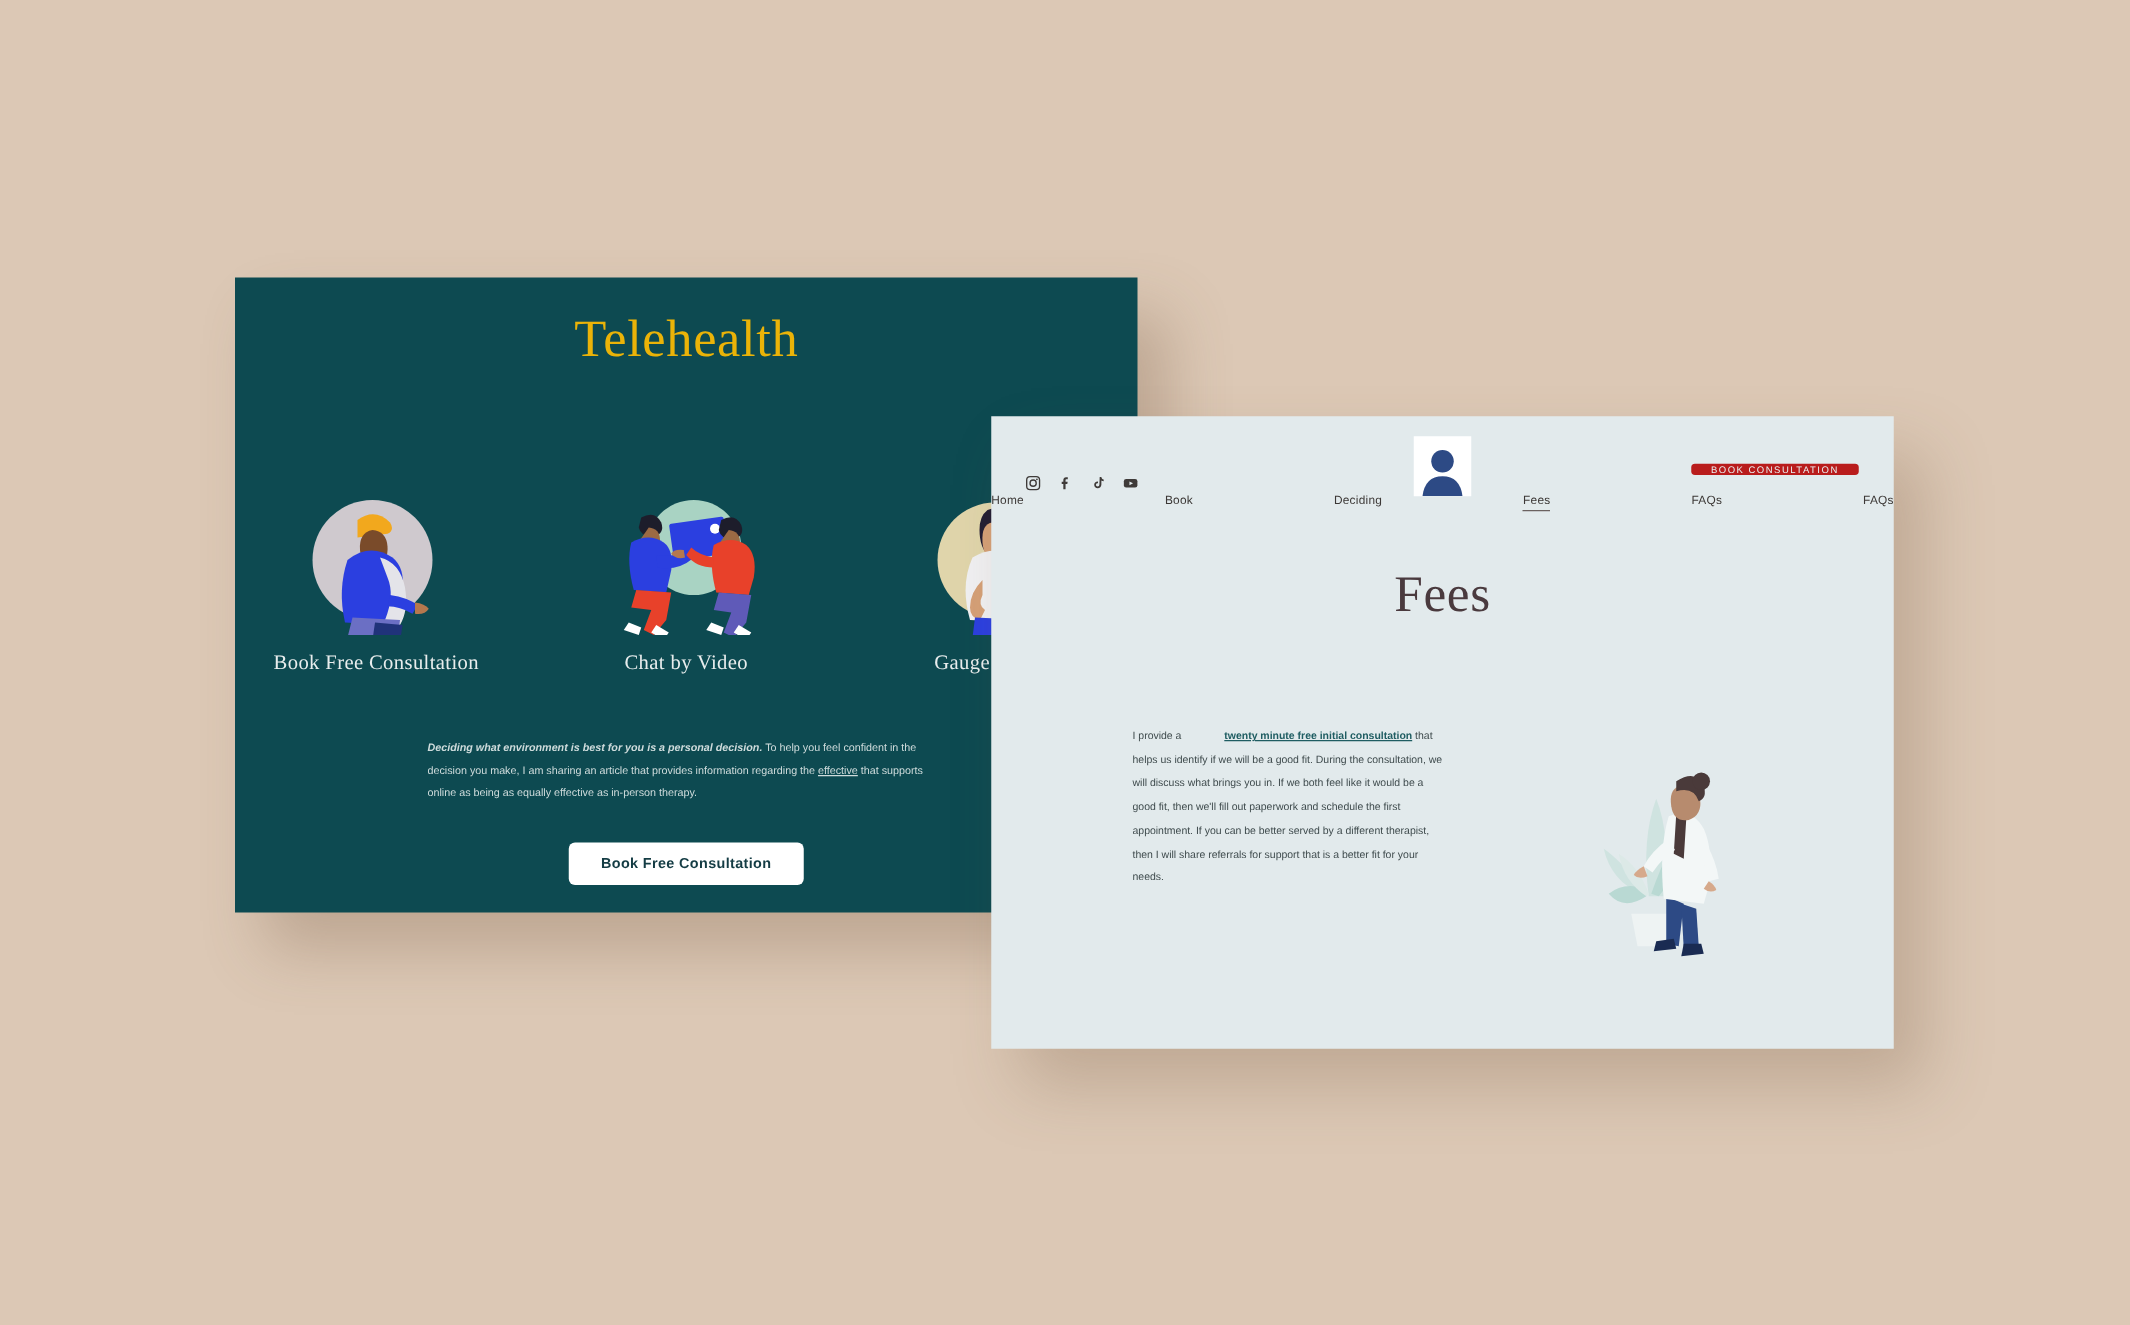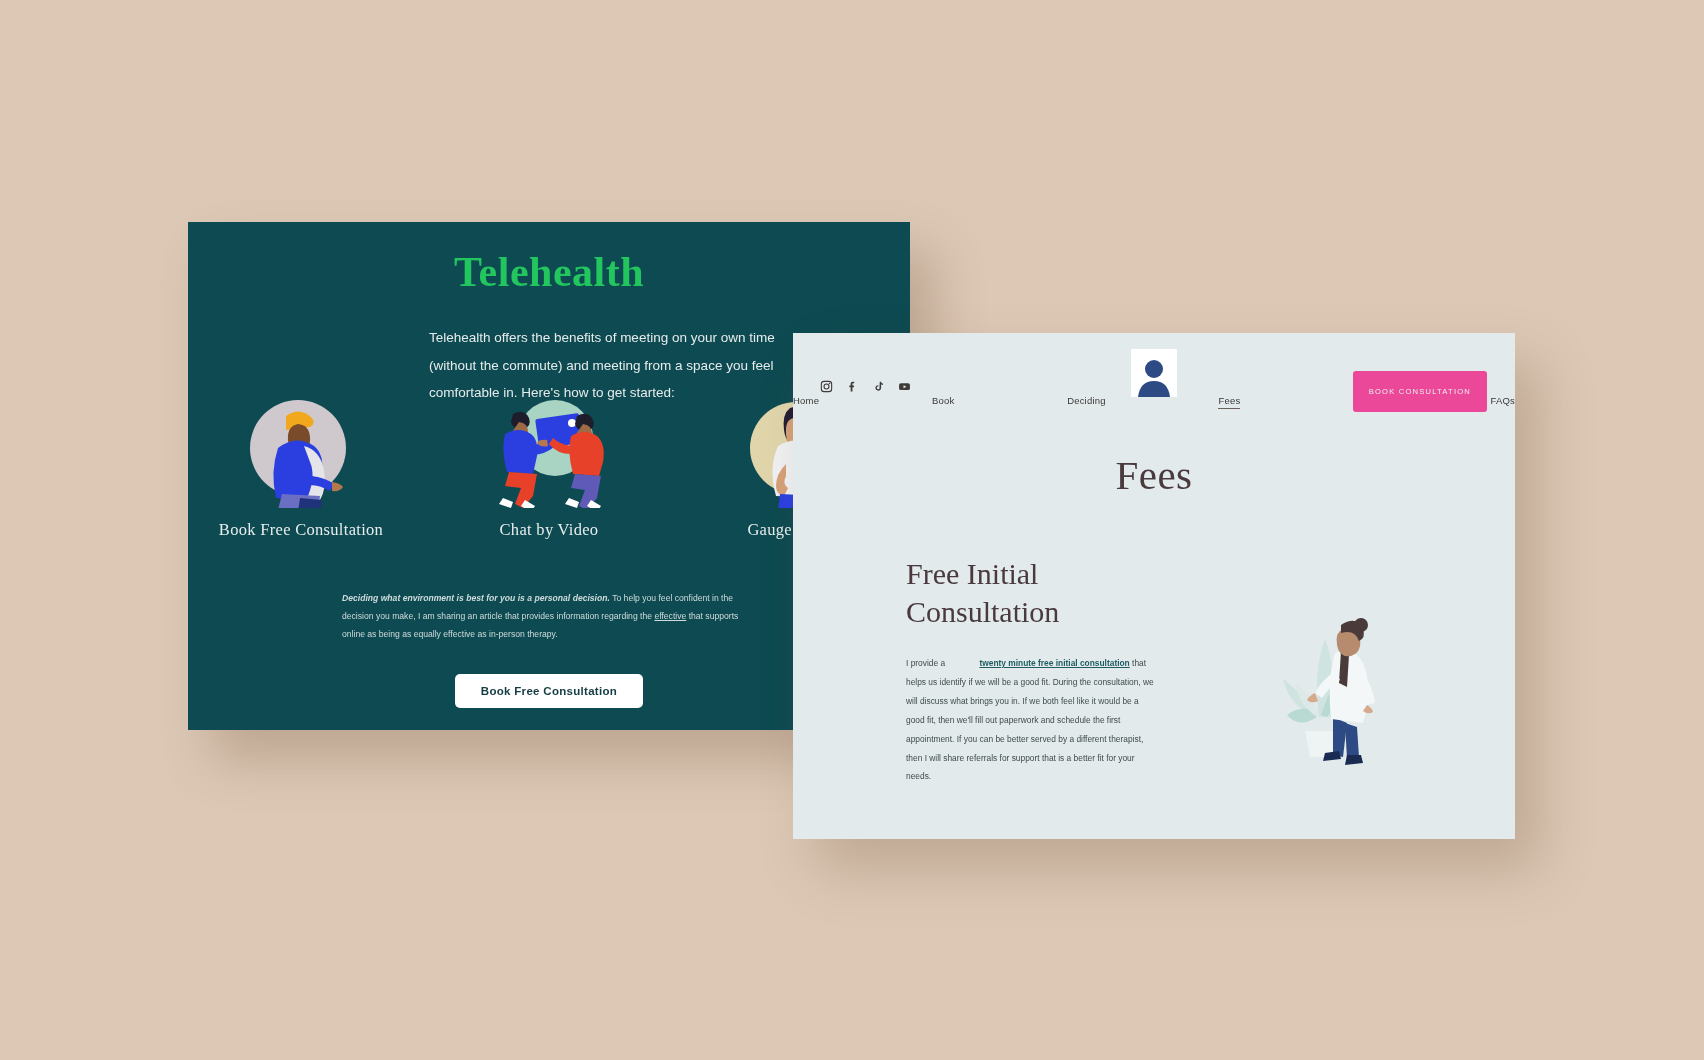--- a/index.html
+++ b/index.html
@@ -17,24 +17,24 @@
     left:188px; top:222px;
     width:722px; height:508px;
     background:#0d4a51;
     box-shadow:24px 30px 46px rgba(120,88,66,0.30);
     overflow:hidden;
   }
   #telehealth-panel .th-title{
     margin:0;
     padding-top:26px;
     text-align:center;
-    color:#22c55e;
+    color:#eab308;
     font-family:"Liberation Serif", serif;
     font-size:42px;
-    font-weight:700;
+    font-weight:400;
     letter-spacing:.5px;
   }
   #telehealth-panel .th-intro{
     margin:28px auto 0 auto;
     width:400px;
     color:#e6ecec;
     font-size:13.5px;
     line-height:2.05;
     text-align:left;
     padding-left:156px;
@@ -130,25 +130,25 @@
     color:#3c3836;
     font-size:9.5px;
     text-decoration:none;
     padding-bottom:2px;
     letter-spacing:.2px;
   }
   .fp-nav a.active{border-bottom:1px solid #6b6260;}
   .fp-book{
     position:absolute;
     right:28px; top:38px;
-    background:#ec4899;
+    background:#b91c1c;
     color:#e9f0f0;
     border:none;
     border-radius:3px;
-    padding:16px 16px;
+    padding:0 16px;
     font-size:7.6px;
     letter-spacing:1.2px;
     cursor:pointer;
     font-family:"Liberation Sans", sans-serif;
   }
   .fp-h1{
     position:absolute;
     left:0;right:0;top:118px;
     text-align:center;
     margin:0;
@@ -191,21 +191,20 @@
   }
   svg{display:block;}
 </style>
 </head>
 <body>
 
 <section id="telehealth-panel">
 
   <h1 class="th-title">Telehealth</h1>
 
-  <p class="th-intro">Telehealth offers the benefits of meeting on your own time (without the commute) and meeting from a space you feel comfortable in. Here's how to get started:</p>
 
   <div class="th-steps">
 
     <div class="th-step">
       <div class="th-art">
         <svg width="118" height="118" viewBox="0 0 118 118">
           <circle cx="56" cy="58" r="48" fill="#cfc9ce"></circle>
           <circle cx="56" cy="58" r="48" fill="none"></circle>
           <path d="M44 26 q14 -10 26 2 q4 6 -2 9 l-24 3 z" fill="#f2a81d"></path>
           <path d="M56 34 q11 1 12 13 q1 13 -10 15 q-11 1 -12 -12 q-1 -14 10 -16z" fill="#7a4b2a"></path>
@@ -314,21 +313,20 @@
     <a href="#" class="active">Fees</a>
     <a href="#">FAQs</a>
     <a href="#">FAQs</a>
   </nav>
 
   <button class="fp-book">BOOK CONSULTATION</button>
 
   <h1 class="fp-h1">Fees</h1>
 
   <div class="fp-body">
-    <h2 class="fp-h2">Free Initial Consultation</h2>
     <p class="fp-p"><span>I provide a </span><span class="lnk">twenty minute free initial consultation</span><span> that helps us identify if we will be a good fit.  During the consultation, we will discuss what brings you in. If we both feel like it would be a good fit, then we'll fill out paperwork and schedule the first appointment. If you can be better served by a different therapist, then I will share referrals for support that is a better fit for your needs.</span></p>
   </div>
 
   <div class="fp-art">
     <svg width="190" height="180" viewBox="0 0 190 180">
 
       <path d="M46 128 q-6 -46 6 -78 q12 30 6 78z" fill="#cfe3e0"></path>
       <path d="M48 126 q14 -40 30 -58 q-2 34 -24 60z" fill="#b9d9d3"></path>
       <path d="M44 124 q-22 -26 -34 -34 q6 26 30 36z" fill="#cfe3e0"></path>
       <path d="M44 122 q-18 -6 -30 4 q12 14 30 2z" fill="#b9d9d3"></path>

